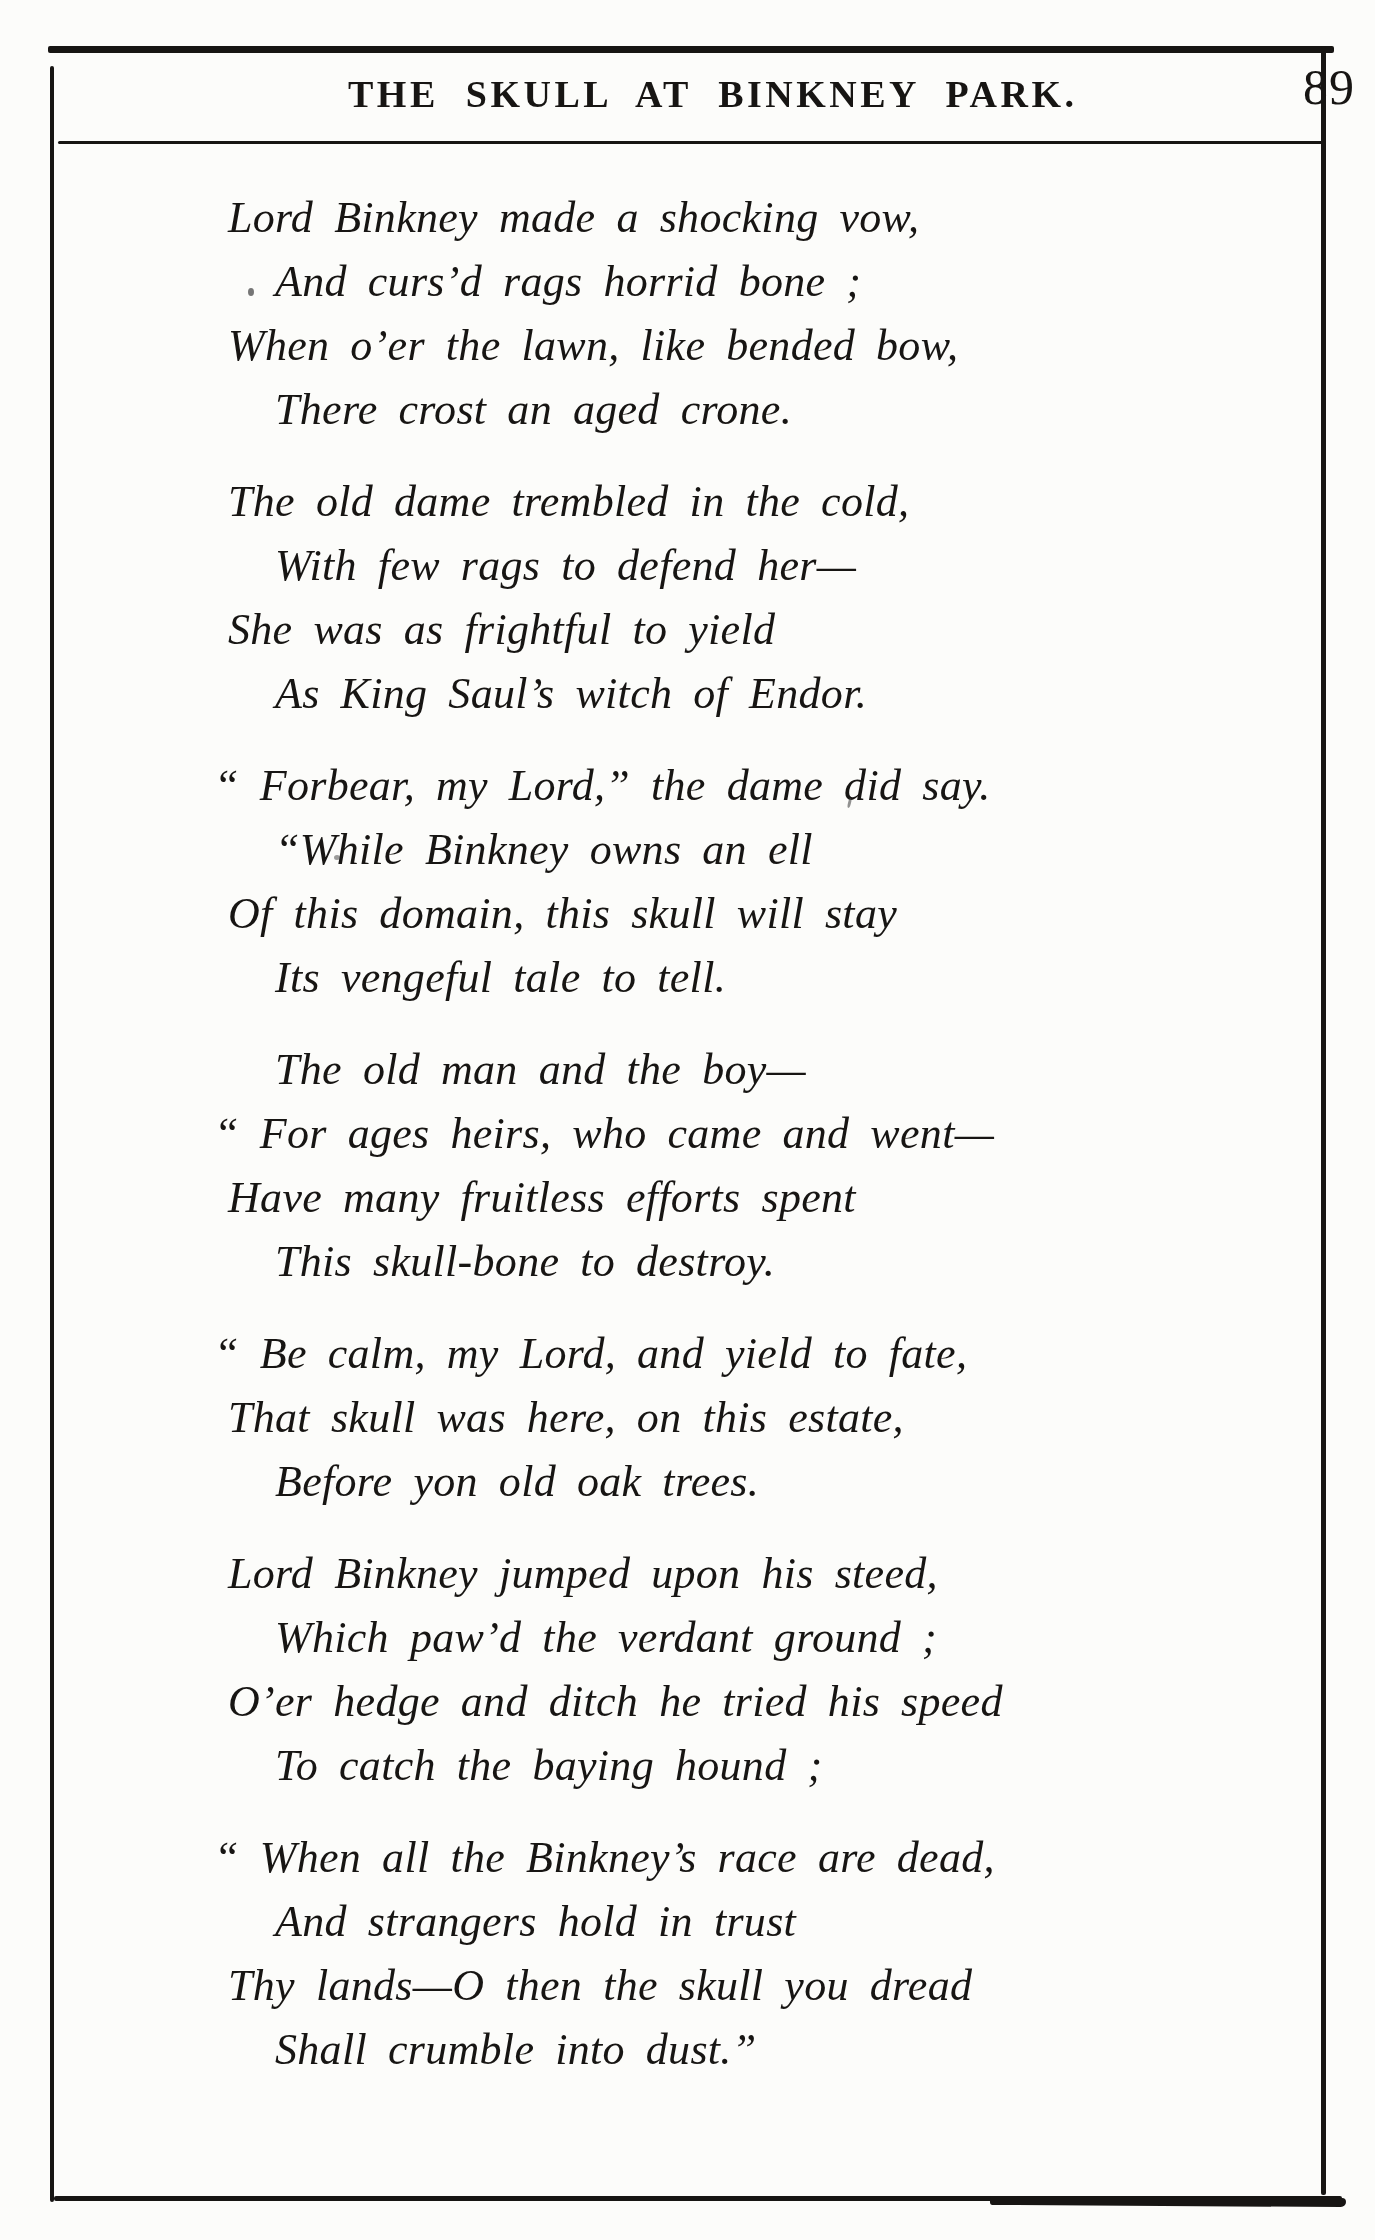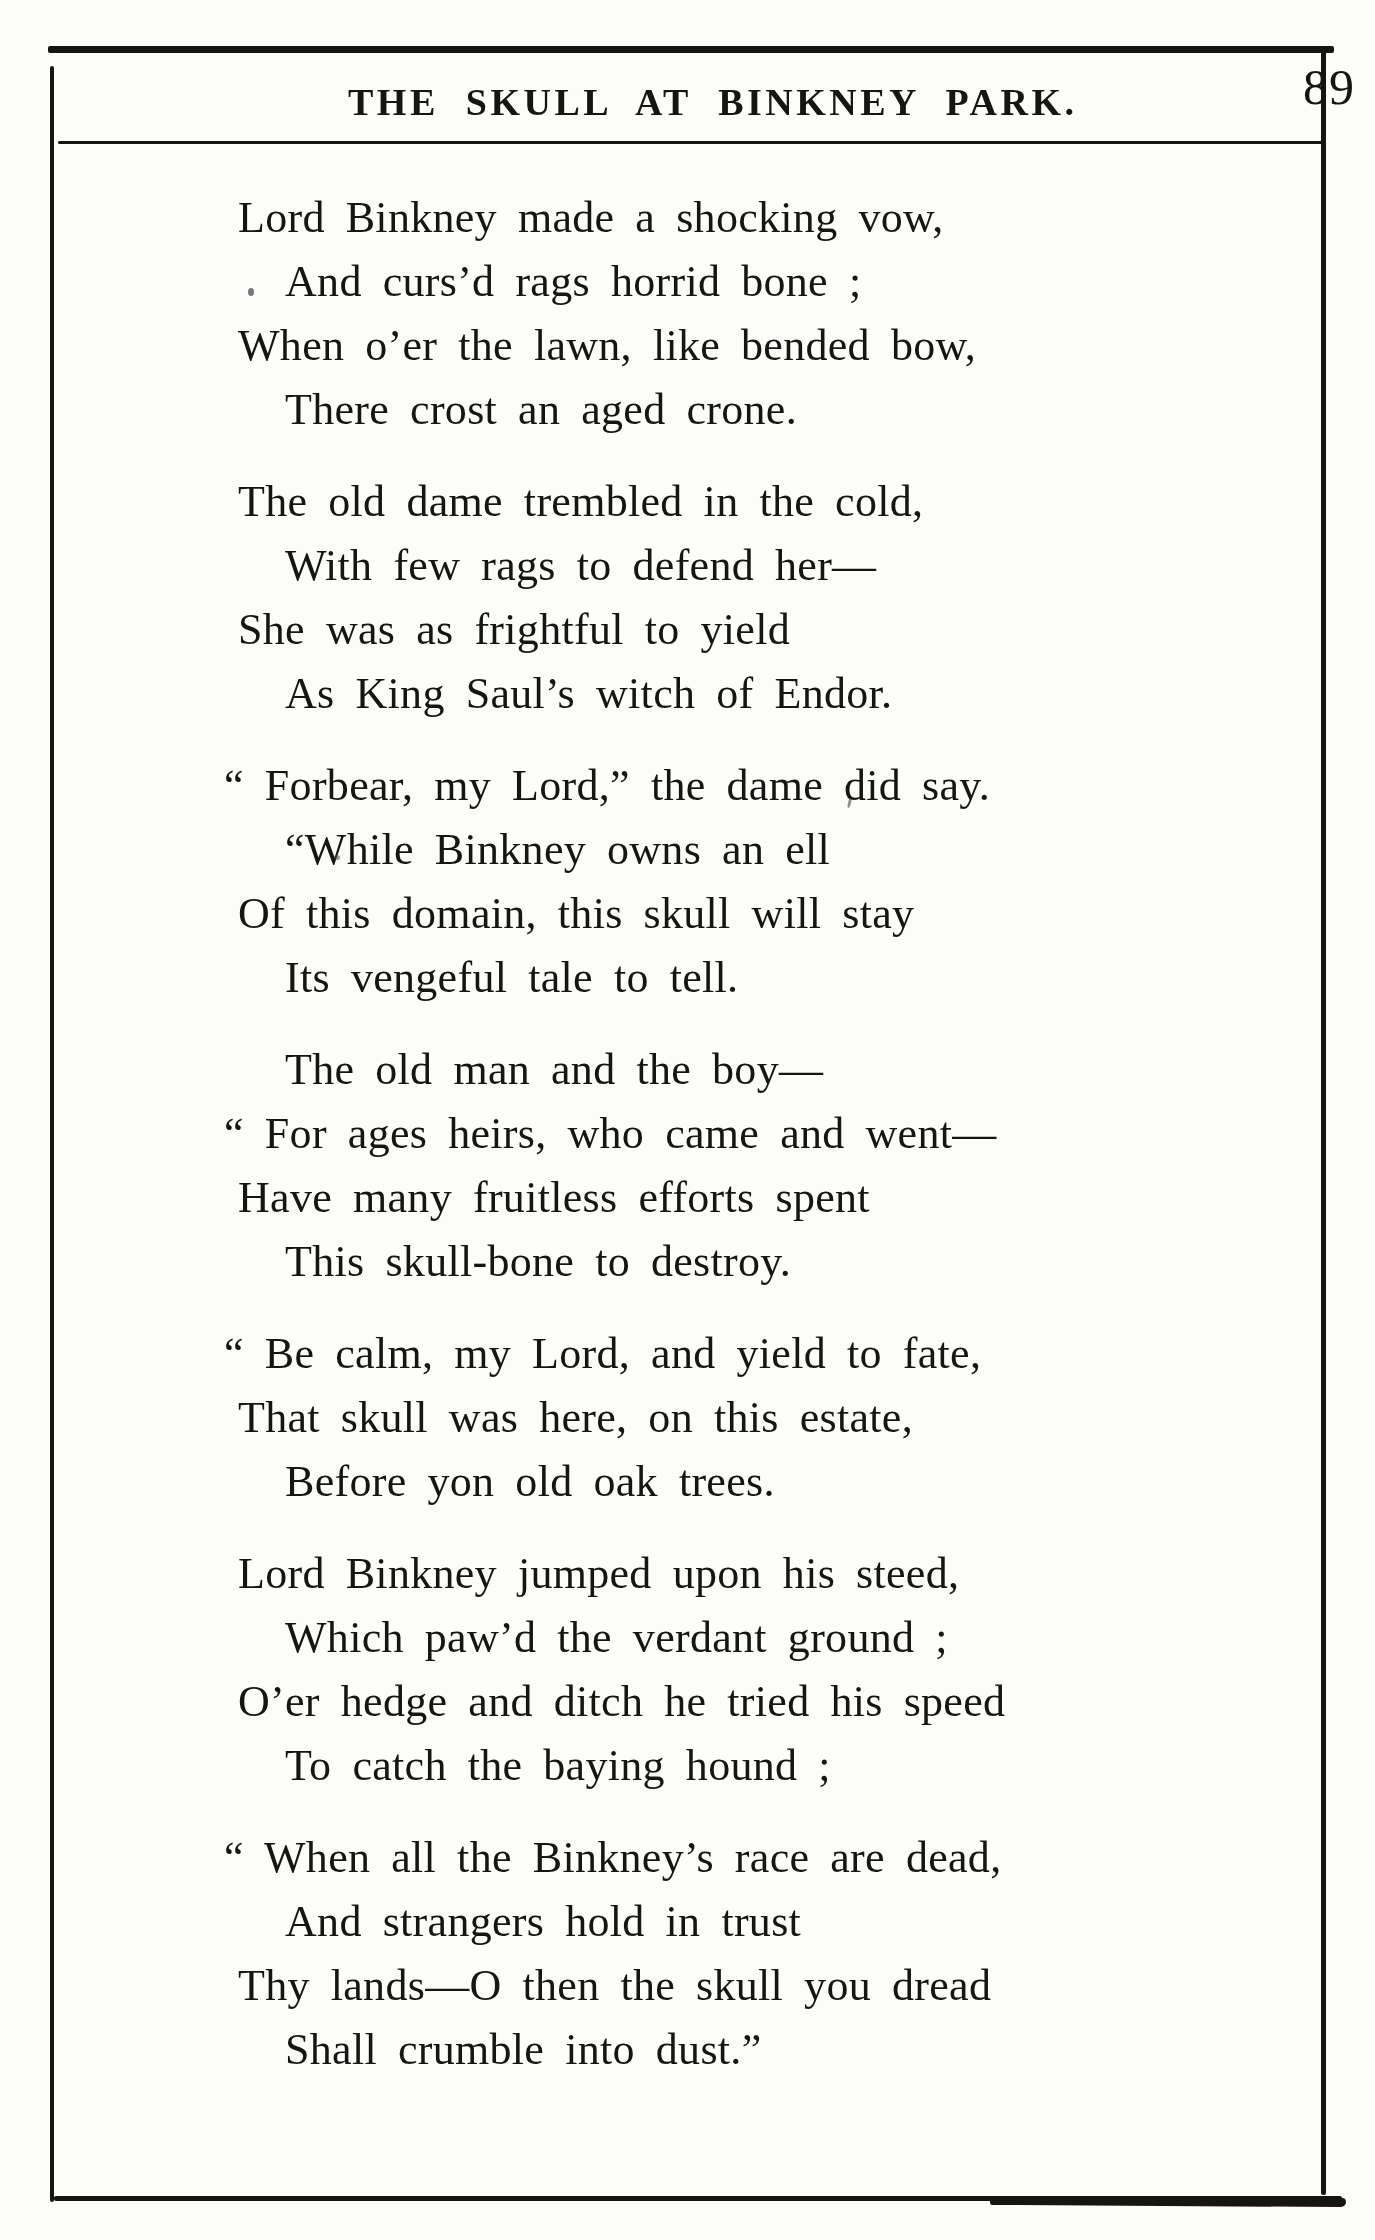--- a/index.html
+++ b/index.html
@@ -21,33 +21,33 @@
   
   .rule{position:absolute;background:var(--ink);}
   .rule-top{left:48px;top:46px;width:1286px;height:7px;border-radius:2px;}
   .rule-header{left:58px;top:141px;width:1266px;height:3px;border-radius:2px;}
   .rule-left{left:50px;top:66px;width:4px;height:2136px;border-radius:2px;}
   .rule-right{left:1321px;top:47px;width:5px;height:2148px;border-radius:2px;}
   .rule-bottom{left:54px;top:2196px;width:1288px;height:5px;border-radius:2px;}
   .rule-bottom-thick{left:990px;top:2197px;width:356px;height:9px;border-radius:0 6px 8px 4px;transform:rotate(0.35deg);}
   
   .running-head{
-    position:absolute;left:348px;top:80px;
+    position:absolute;left:348px;top:72px;
     font-size:38px;font-weight:bold;
     letter-spacing:3.5px;word-spacing:14px;
     white-space:nowrap;
   }
   .page-number{
     position:absolute;left:1303px;top:58px;
     font-size:50px;font-weight:normal;
     letter-spacing:1px;
   }
   
   .poem{
-    position:absolute;left:238px;top:186px;width:1060px;
+    position:absolute;left:228px;top:186px;width:1060px;font-style:italic;
   }
   .stanza{margin-bottom:28px;}
   .line{
     font-size:44px;
     line-height:64px;
     white-space:nowrap;
     word-spacing:0.22em;
     letter-spacing:0.3px;
   }
   .line.indent{margin-left:47px;}

